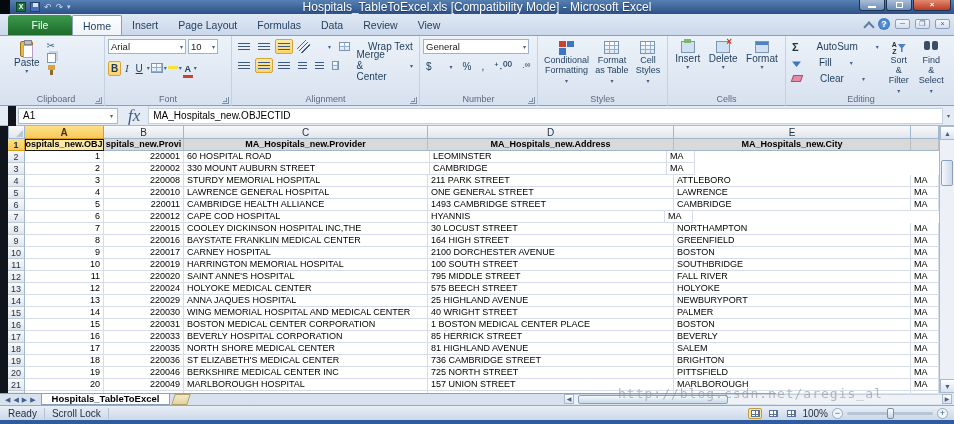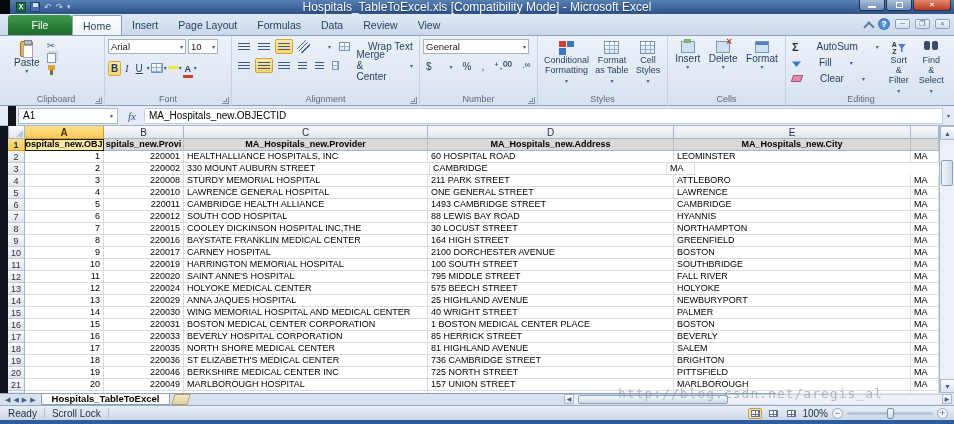--- a/index.html
+++ b/index.html
@@ -72,21 +72,21 @@
   .sel2{width:78px;height:15px;background:#fff;border:1px solid #9fb3c8;font-size:9.5px;
     display:flex;align-items:center;justify-content:space-between;padding:0 2px;color:#222;}
   .sel2.small{width:30px;}
 
   
   #formulabar{position:absolute;left:0;top:106px;width:954px;height:20px;background:#e4ebf4;
     border-bottom:1px solid #a8b8cc;display:flex;align-items:center;padding-left:8px;}
   #formulabar .blackedge{width:8px;height:20px;background:#10141c;}
   .namebox{width:100px;height:16px;background:#fff;border:1px solid #aab8c9;margin-left:2px;
     font-size:10px;display:flex;align-items:center;justify-content:space-between;padding:0 4px;}
-  .fx{font-family:"Liberation Serif",serif;font-style:italic;font-size:11px;color:#3c5a82;
+  .fx{font-family:"Liberation Serif",serif;font-style:italic;font-size:17px;color:#3c5a82;
     padding:0 8px 0 10px;border-right:1px solid #c3d1e0;}
   .formula-text{flex:1;background:#fff;height:16px;border:1px solid #c3d1e0;border-left:none;
     font-size:10px;padding:1px 4px;color:#000;}
 
   
   #grid{position:absolute;left:0;top:126px;width:954px;height:267px;background:#fff;overflow:hidden;}
   #grid .blackedge{position:absolute;left:0;top:0;width:8px;height:267px;background:#10141c;z-index:5;}
   #sheet{position:absolute;left:8px;top:0;width:931px;}
   .w-rn{width:17px;} .w-a{width:79px;} .w-b{width:80px;} .w-c{width:244px;}
   .w-d{width:246px;} .w-e{width:237px;} .w-f{width:28px;}
@@ -455,21 +455,20 @@
           <div class="cell hc w-c">MA_Hospitals_new.Provider</div>
           <div class="cell hc w-d">MA_Hospitals_new.Address</div>
           <div class="cell hc w-e">MA_Hospitals_new.City</div>
           <div class="cell hc w-f"></div>
         </div>
       <div id="rows">
           <div class="grow">
             <div class="rowh w-rn">2</div>
             <div class="cell w-a num">1</div>
             <div class="cell w-b num">220001</div>
-            <div class="cell w-c txt">HEALTHALLIANCE HOSPITALS, INC</div>
             <div class="cell w-d txt">60 HOSPITAL ROAD</div>
             <div class="cell w-e txt">LEOMINSTER</div>
             <div class="cell w-f txt">MA</div>
           </div>
           <div class="grow">
             <div class="rowh w-rn">3</div>
             <div class="cell w-a num">2</div>
             <div class="cell w-b num">220002</div>
             <div class="cell w-d txt">330 MOUNT AUBURN STREET</div>
             <div class="cell w-e txt">CAMBRIDGE</div>
@@ -499,22 +498,21 @@
             <div class="cell w-b num">220011</div>
             <div class="cell w-c txt">CAMBRIDGE HEALTH ALLIANCE</div>
             <div class="cell w-d txt">1493 CAMBRIDGE STREET</div>
             <div class="cell w-e txt">CAMBRIDGE</div>
             <div class="cell w-f txt">MA</div>
           </div>
           <div class="grow">
             <div class="rowh w-rn">7</div>
             <div class="cell w-a num">6</div>
             <div class="cell w-b num">220012</div>
-            <div class="cell w-c txt">SOUTH COD HOSPITAL</div>
-            <div class="cell w-d txt">88 LEWIS BAY ROAD</div>
+            <div class="cell w-c txt">CAPE COD HOSPITAL</div>
             <div class="cell w-e txt">HYANNIS</div>
             <div class="cell w-f txt">MA</div>
           </div>
           <div class="grow">
             <div class="rowh w-rn">8</div>
             <div class="cell w-a num">7</div>
             <div class="cell w-b num">220015</div>
             <div class="cell w-c txt">COOLEY DICKINSON HOSPITAL INC,THE</div>
             <div class="cell w-d txt">30 LOCUST STREET</div>
             <div class="cell w-e txt">NORTHAMPTON</div>

